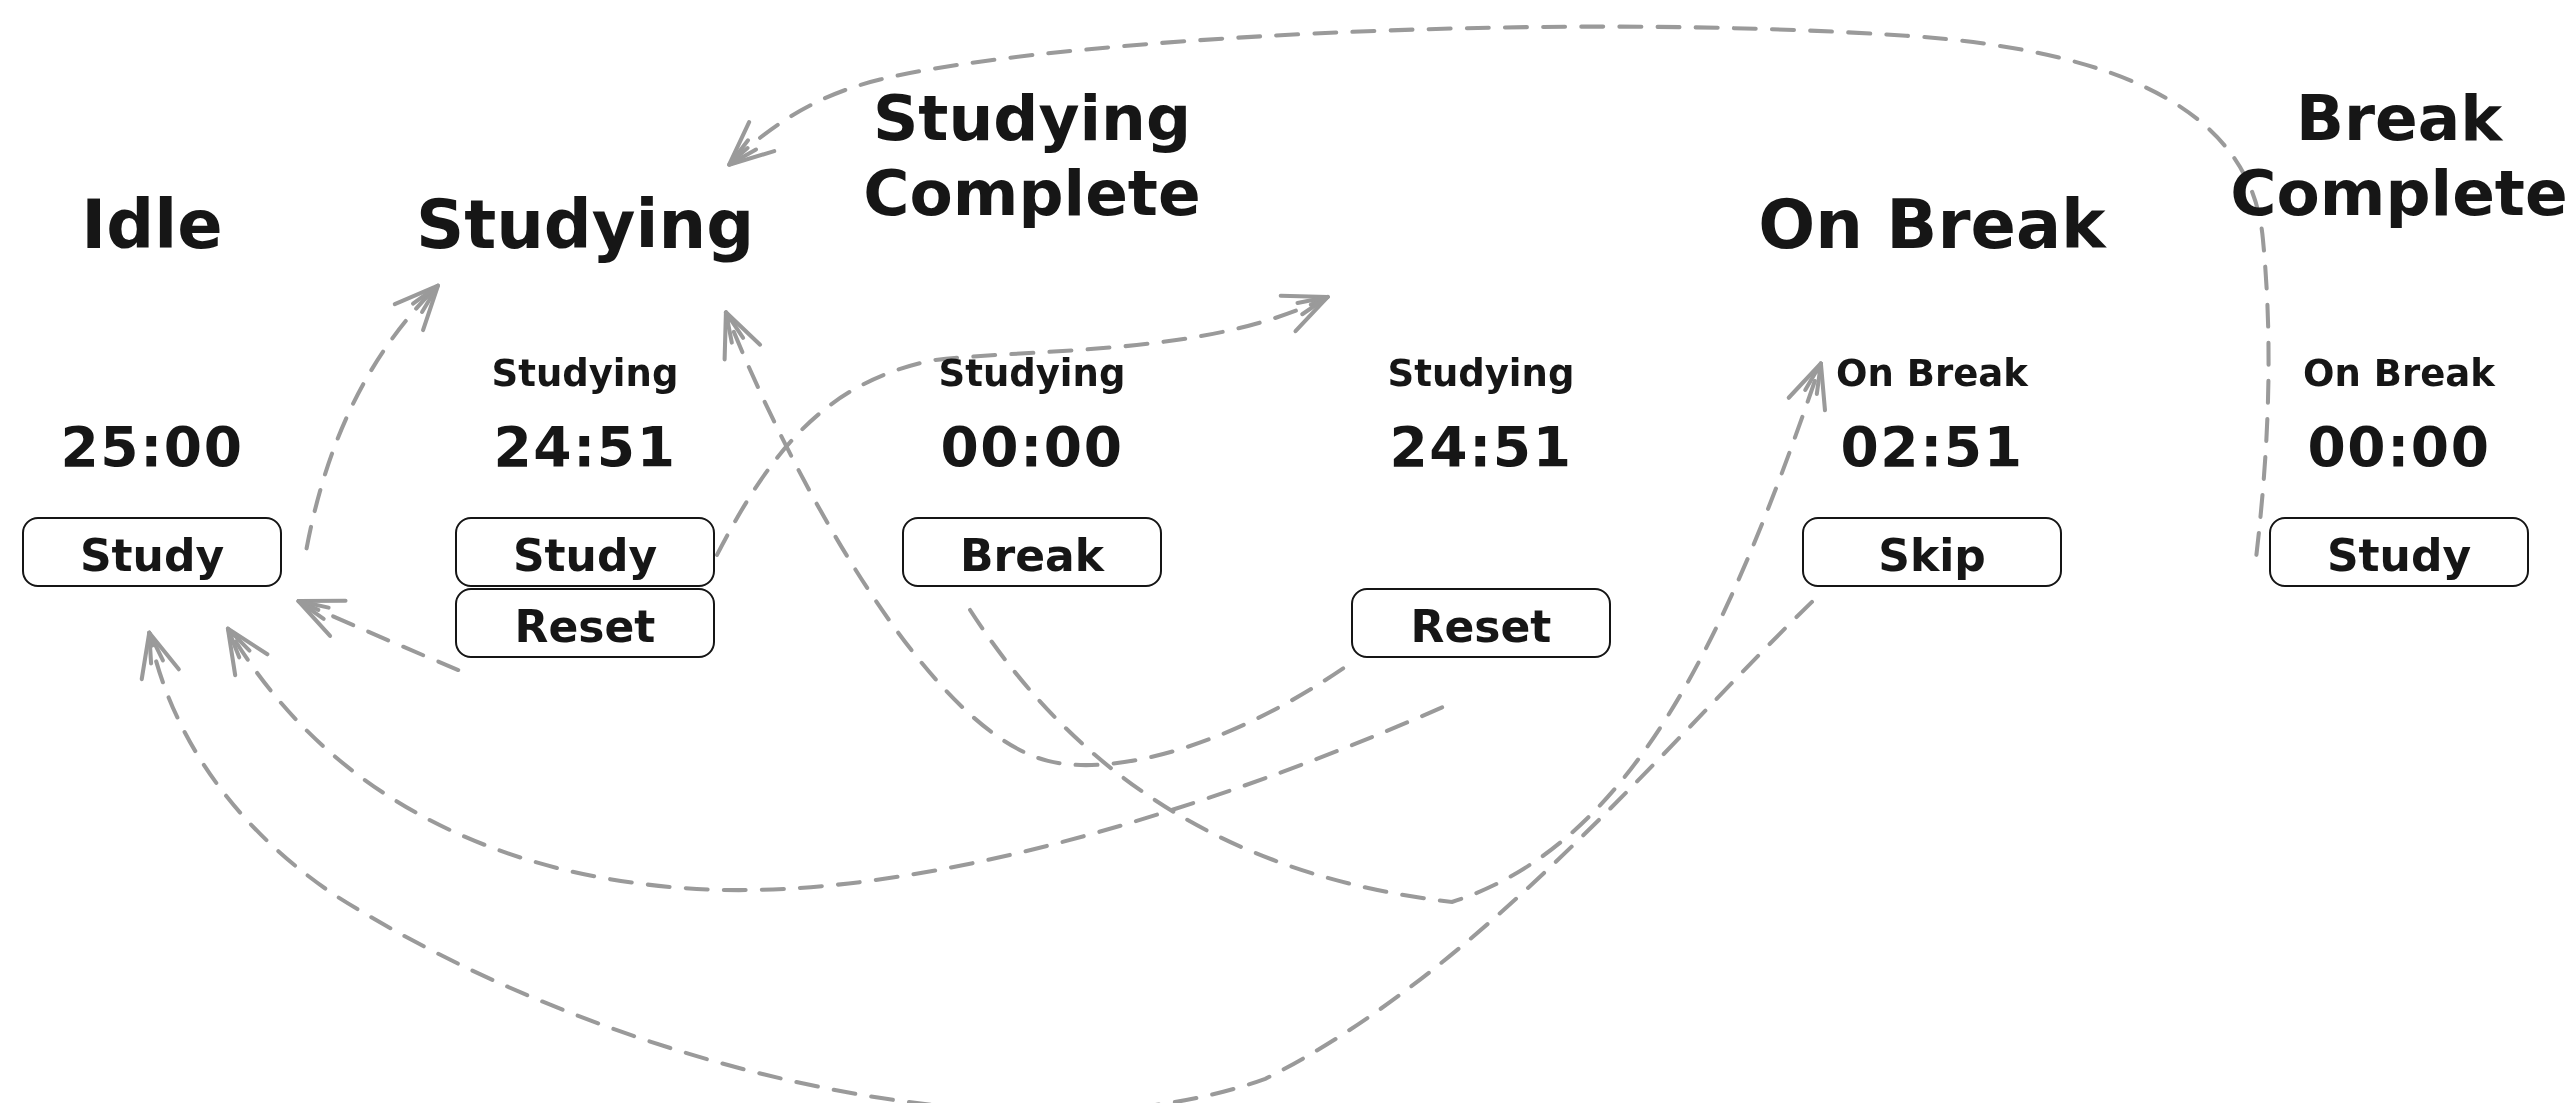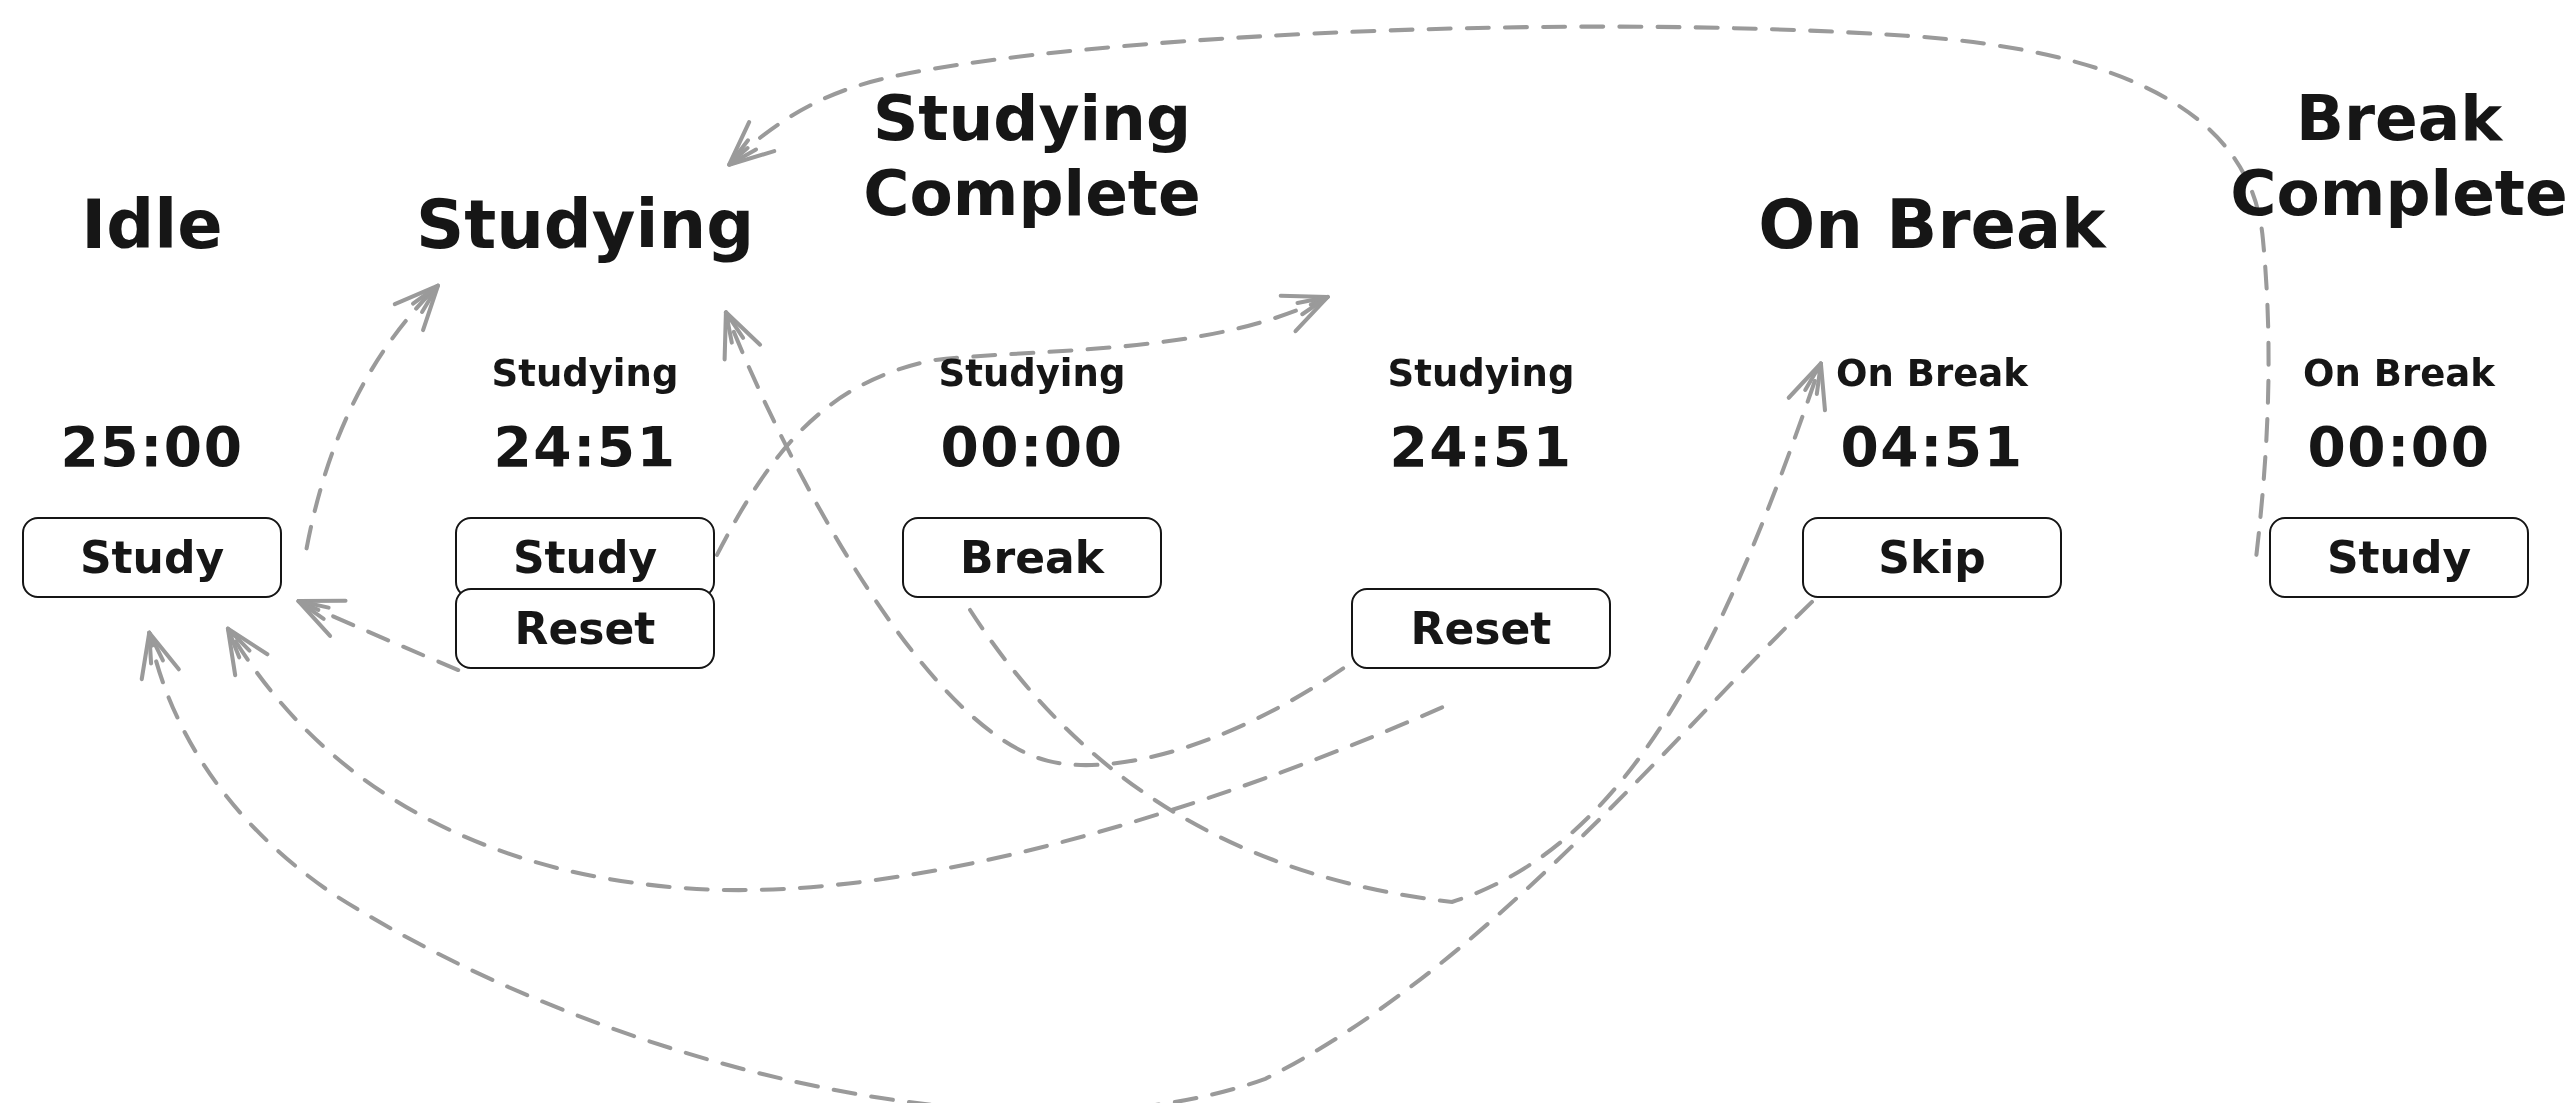--- a/index.html
+++ b/index.html
@@ -14,21 +14,21 @@
   .head{fill:none;stroke:#9a9a9a;stroke-width:5;stroke-linecap:round;stroke-linejoin:round;}
   .state{position:absolute;top:0;height:1104px;width:454px;}
   .title{position:absolute;left:0;width:100%;text-align:center;
          font-size:67px;font-weight:700;line-height:91px;top:180px;white-space:nowrap;}
   .title.two-line{top:81px;font-size:63px;line-height:75px;}
   .title .tl{display:block;}
   .phase{position:absolute;left:0;width:100%;text-align:center;top:349px;
          font-size:37px;font-weight:600;line-height:50px;}
   .timer{position:absolute;left:0;width:100%;text-align:center;top:410px;
          font-size:55px;font-weight:700;line-height:75px;letter-spacing:1.6px;}
-  .btn{position:absolute;left:calc(50% - 130px);width:260px;height:81px;
+  .btn{position:absolute;left:calc(50% - 130px);width:260px;height:70px;
        background:#ffffff;border:2.8px solid #151515;border-radius:16px;
        font-family:inherit;font-size:44px;font-weight:700;color:#161616;
        line-height:73px;text-align:center;padding:0;cursor:pointer;}
   .btn.row1{top:517px;}
   .btn.row2{top:588px;}
 </style>
 </head>
 <body>
 
 <svg id="arrow-layer" viewBox="0 0 3176 1361">
@@ -91,21 +91,21 @@
   <div class="phase">Studying</div>
   <div class="timer">24:51</div>
   <button class="btn row2">Reset</button>
 </div>
 
 <div class="state" style="left:1705px">
   <div class="title">
       <span class="tl">On Break</span>
     </div>
   <div class="phase">On Break</div>
-  <div class="timer">04:51</div>
+  <div class="timer">02:51</div>
   <button class="btn row1">Skip</button>
 </div>
 
 <div class="state" style="left:2172px">
   <div class="title two-line">
     <span class="tl">Break</span>
     <span class="tl">Complete</span>
   </div>
   <div class="phase">On Break</div>
   <div class="timer">00:00</div>

